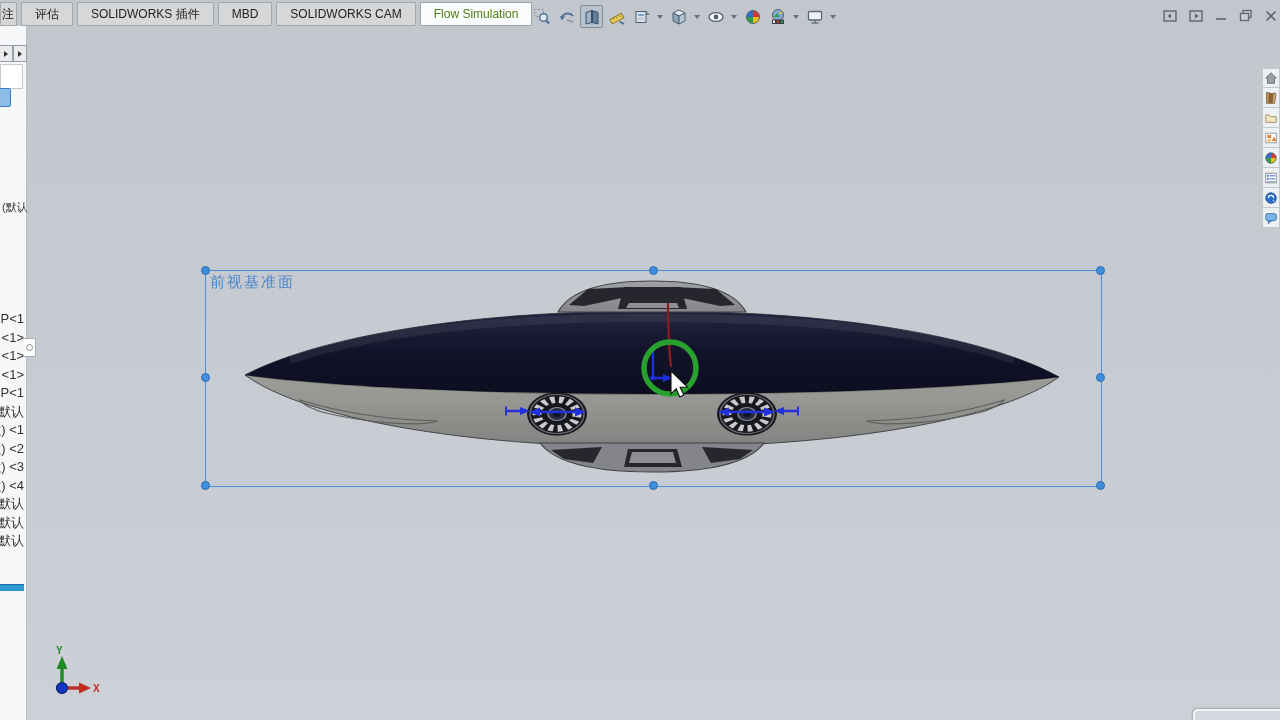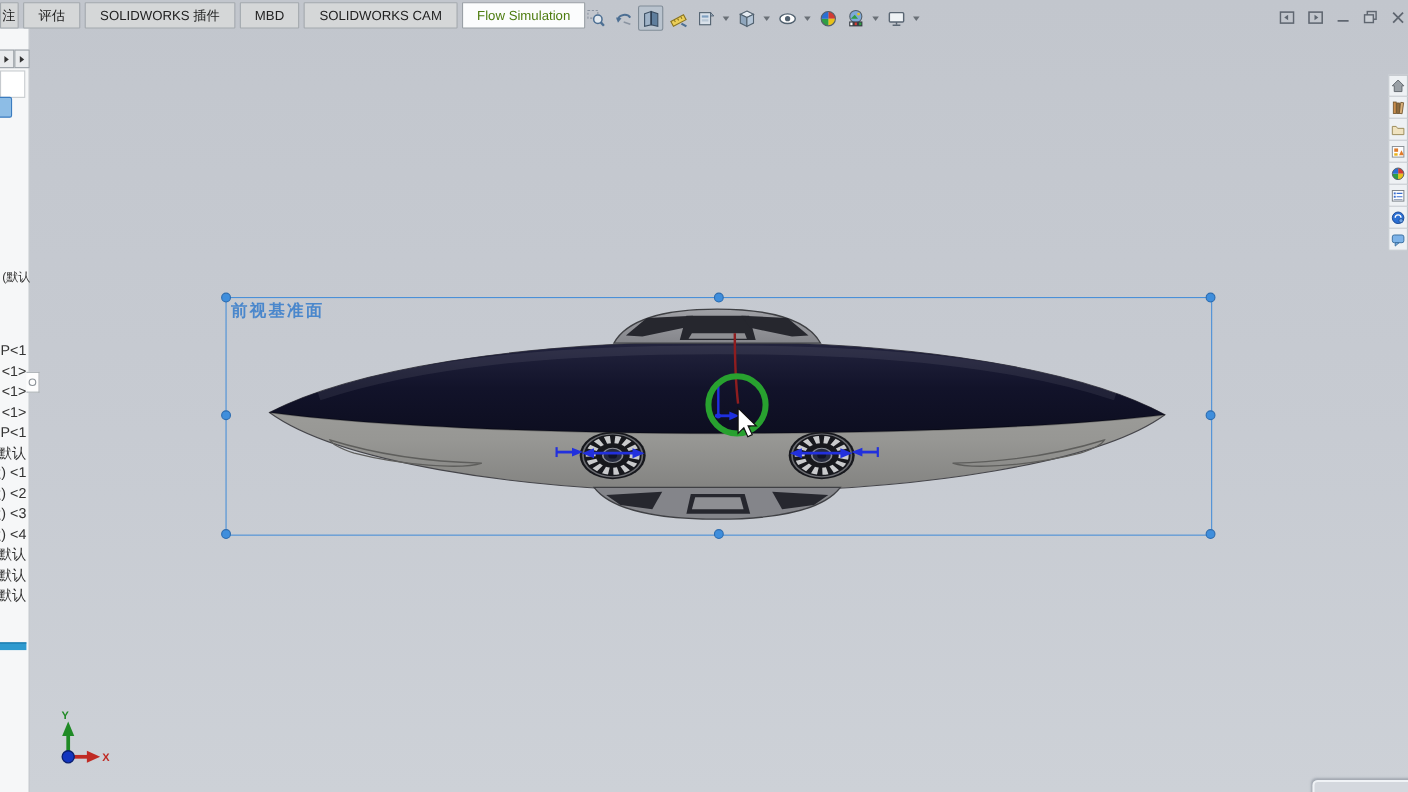--- a/index.html
+++ b/index.html
@@ -28,38 +28,38 @@
   
   .left-panel{position:absolute;left:0;top:26px;width:26px;height:694px;background:#f6f7f8;
               border-right:1px solid #b9bec4;z-index:20;}
   .nav-btn{position:absolute;width:12px;height:15px;background:#e9ebed;border:1px solid #9aa0a6;
            display:flex;align-items:center;justify-content:center;}
   .nav-arrow{width:0;height:0;border-top:3px solid transparent;border-bottom:3px solid transparent;
              border-left:4px solid #333;}
   .tree-topbox{position:absolute;left:0;top:38px;width:21px;height:23px;background:#fff;border:1px solid #c6cace;}
   .tree-active-icon{position:absolute;left:-4px;top:62px;width:13px;height:17px;background:#8dbde6;
                     border:1px solid #3a7bbf;border-radius:2px;}
-  .tree-header{position:absolute;left:2px;top:174px;font-size:11px;color:#333;white-space:nowrap;margin-top:44px;}
+  .tree-header{position:absolute;left:2px;top:174px;font-size:11px;color:#333;white-space:nowrap;}
   .tree-list{position:absolute;left:0;top:284px;width:24px;}
   .tree-item{height:18.5px;font-size:13px;color:#333;text-align:right;white-space:nowrap;overflow:visible;
              direction:rtl;line-height:18.5px;}
   .tree-flyout{position:absolute;left:24px;top:338px;width:11px;height:17px;background:#fdfdfd;
                border:1px solid #a9aeb3;border-left:none;z-index:21;}
   .tree-flyout::after{content:"";position:absolute;left:2px;top:5px;width:5px;height:5px;border:1px solid #8a9096;border-radius:50%;}
   .tree-progress{position:absolute;left:0;top:558px;width:24px;height:6px;background:#2e9acf;border-top:1px solid #1273a8;}
 
   
   .task-pane{position:absolute;right:0;top:68px;width:18px;z-index:20;}
   .task-tile{width:18px;height:20px;background:#eef1f4;border:1px solid #c2c7cc;border-top:none;
              display:flex;align-items:center;justify-content:center;box-sizing:border-box;}
   .task-tile:first-child{border-top:1px solid #c2c7cc;}
 
   
   .sel{position:absolute;left:205px;top:270px;width:895px;height:215px;border:1.5px solid #4a90d8;z-index:5;}
-  .sel-label{position:absolute;left:4px;top:2px;font-size:15px;letter-spacing:2px;color:#4a87cc;font-weight:bold;}
+  .sel-label{position:absolute;left:4px;top:2px;font-size:15px;letter-spacing:2px;color:#4a87cc;}
   .handle{position:absolute;width:7px;height:7px;border-radius:50%;background:#3f8edc;border:1px solid #2c6cb0;z-index:6;}
   .model-svg{position:absolute;left:0;top:0;z-index:10;pointer-events:none;}
   .corner-frame{position:absolute;left:1193px;top:709px;width:87px;height:11px;
                 border-top:2px solid #f0f3f6;border-left:2px solid #f0f3f6;border-top-left-radius:5px;
                 background:rgba(235,238,242,.25);box-shadow:-1px -1px 2px rgba(110,120,132,.45);z-index:15;}
 </style>
 </head>
 <body>
 
 <div class="app">

